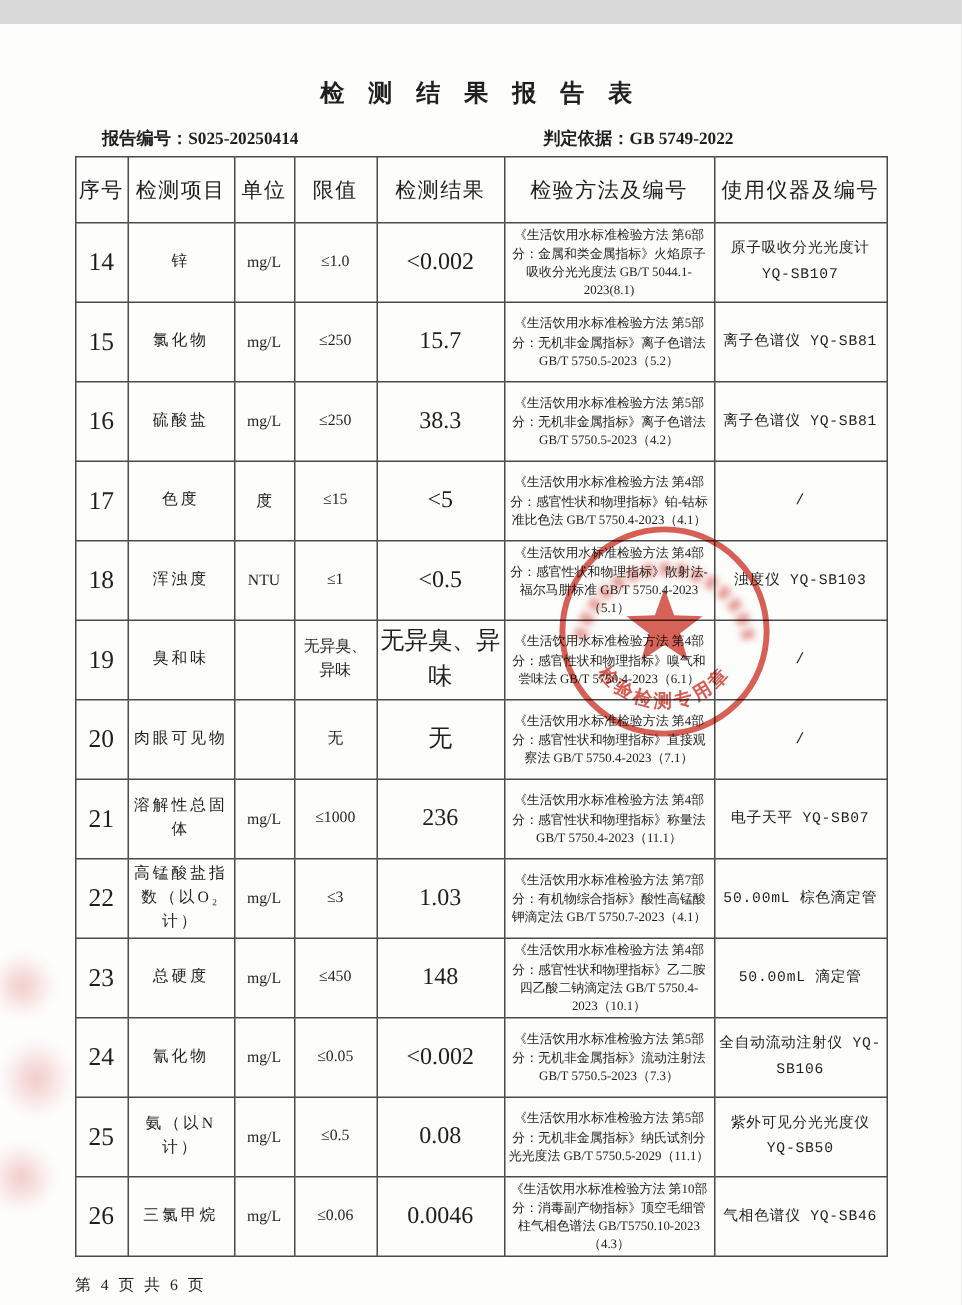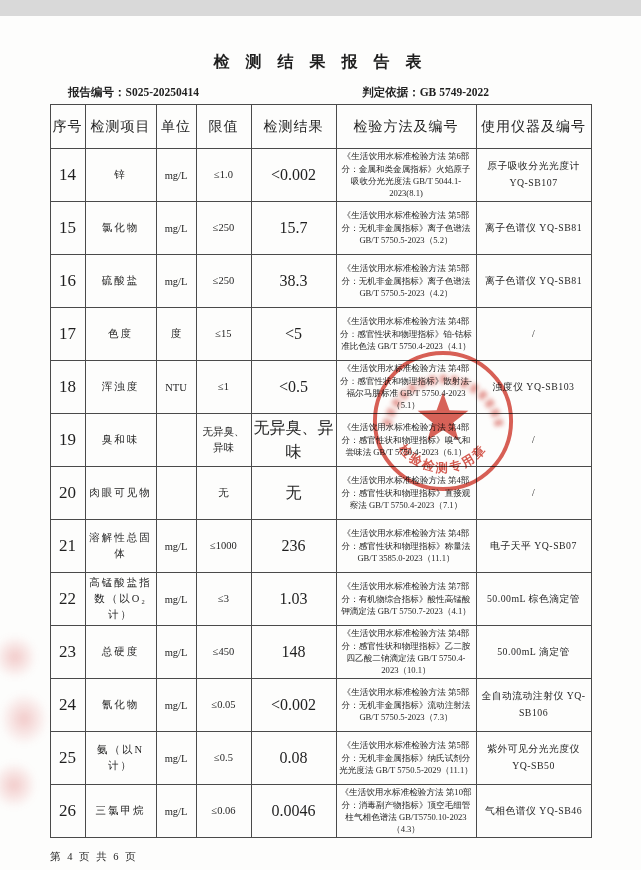--- a/index.html
+++ b/index.html
@@ -54,21 +54,21 @@
   col.c-limit{width:55px;}
   col.c-result{width:85px;}
   col.c-method{width:140px;}
   col.c-instr{width:115px;}
   td.cell-no{font-size:17px;}
   td.cell-item{font-size:10.5px;letter-spacing:2px;line-height:1.5;}
   td.cell-unit{font-size:10.5px;}
   td.cell-limit{font-size:10.5px;line-height:1.5;}
   td.cell-result{font-size:16px;line-height:1.5;}
   td.cell-method{font-size:8.6px;line-height:1.45;padding:2px 3px;}
-  td.cell-instrument{font-size:9.8px;letter-spacing:0.5px;line-height:1.7;}
+  td.cell-instrument{font-size:9.8px;letter-spacing:0.5px;line-height:1.7;font-family:Liberation Mono, monospace;}
   .footer{
     width:541px;
     margin:12px auto 0 auto;
     font-size:10.5px;
     letter-spacing:2px;
     padding-right:58px;
     box-sizing:border-box;
   }
   .stamp{
     position:absolute;
@@ -188,21 +188,21 @@
       <td class="cell-result">无</td>
       <td class="cell-method">《生活饮用水标准检验方法 第4部分：感官性状和物理指标》直接观察法 GB/T 5750.4-2023（7.1）</td>
       <td class="cell-instrument">/</td>
     </tr>
         <tr>
       <td class="cell-no">21</td>
       <td class="cell-item">溶解性总固体</td>
       <td class="cell-unit">mg/L</td>
       <td class="cell-limit">≤1000</td>
       <td class="cell-result">236</td>
-      <td class="cell-method">《生活饮用水标准检验方法 第4部分：感官性状和物理指标》称量法 GB/T 3585.0-2023（11.1）</td>
+      <td class="cell-method">《生活饮用水标准检验方法 第4部分：感官性状和物理指标》称量法 GB/T 5750.4-2023（11.1）</td>
       <td class="cell-instrument">电子天平 YQ-SB07</td>
     </tr>
         <tr>
       <td class="cell-no">22</td>
       <td class="cell-item">高锰酸盐指数（以O₂计）</td>
       <td class="cell-unit">mg/L</td>
       <td class="cell-limit">≤3</td>
       <td class="cell-result">1.03</td>
       <td class="cell-method">《生活饮用水标准检验方法 第7部分：有机物综合指标》酸性高锰酸钾滴定法 GB/T 5750.7-2023（4.1）</td>
       <td class="cell-instrument">50.00mL 棕色滴定管</td>

